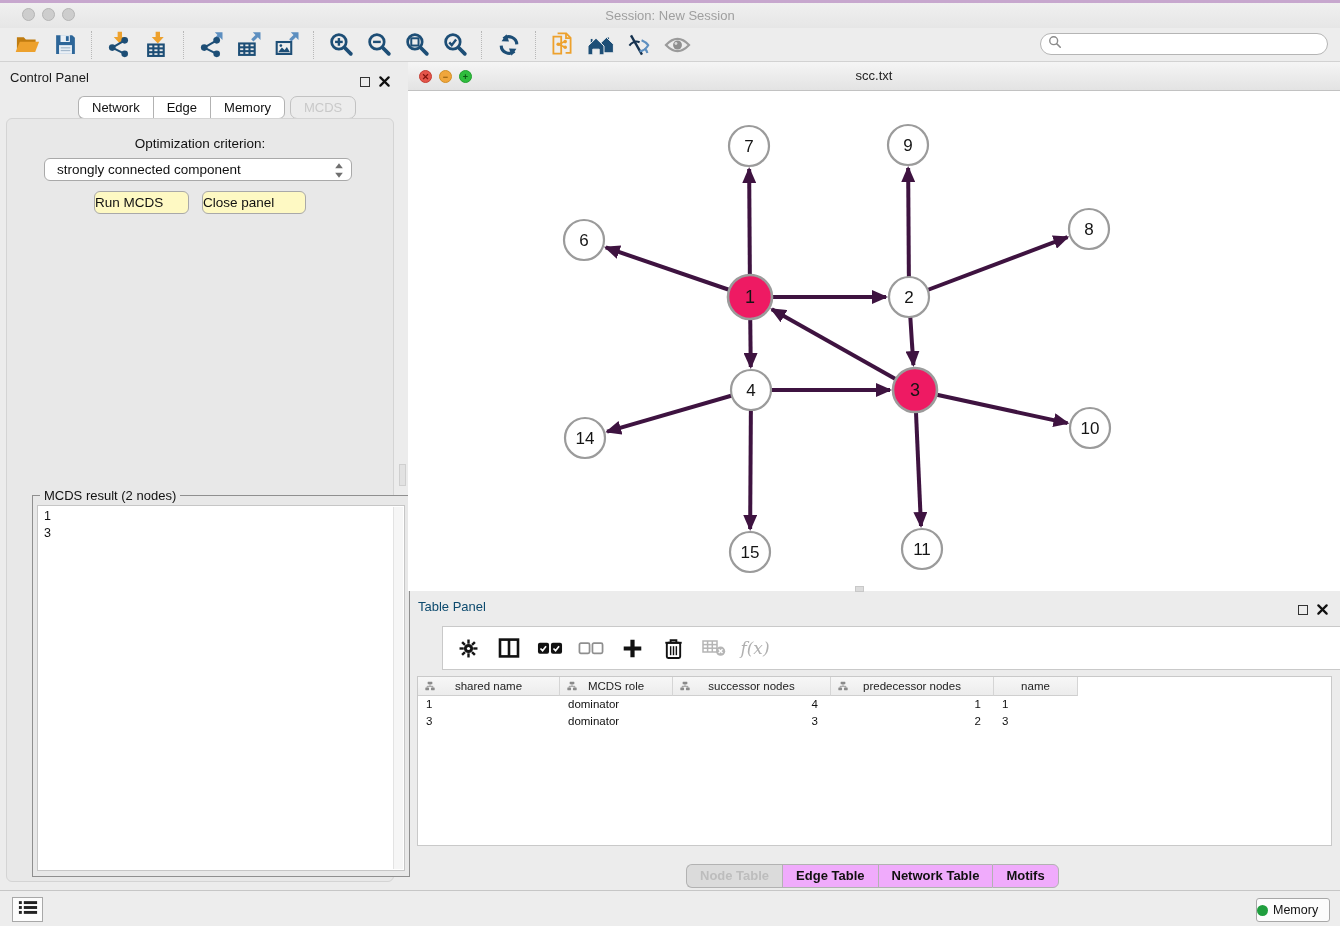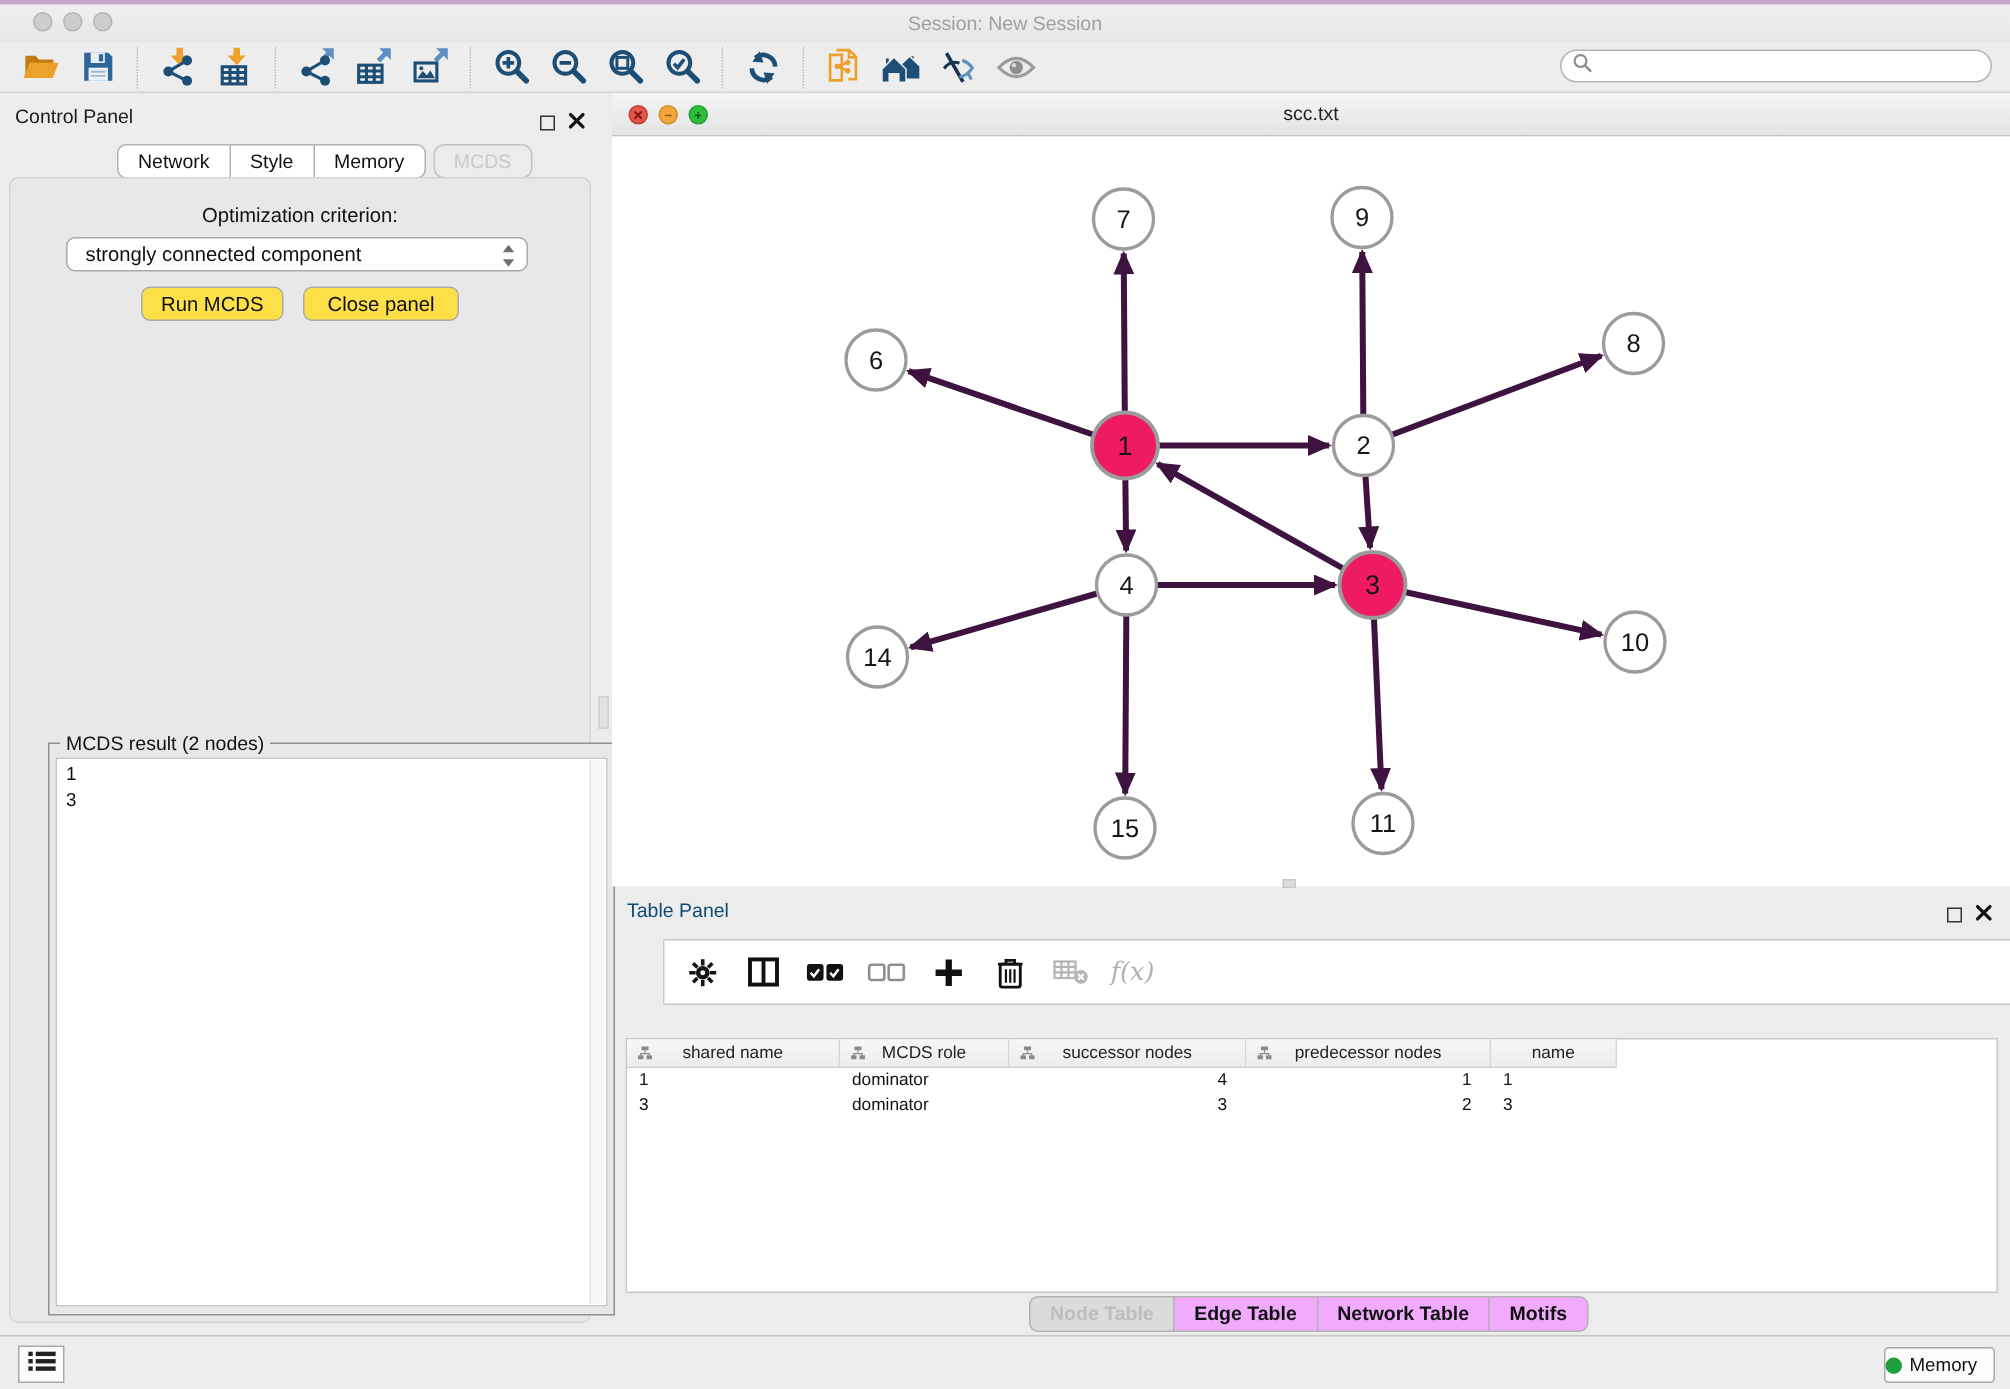--- a/index.html
+++ b/index.html
@@ -27,21 +27,21 @@
   .float-ico{width:10px;height:10px;border:1.6px solid #333;box-sizing:border-box;}
   .cp-tabs{left:78px;top:96px;height:23px;display:flex;}
   .cp-tab{padding:0 13px;background:#fff;border:1px solid #b2b2b2;border-right:none;font-size:13px;line-height:21px;color:#111;}
   .cp-tab:first-child{border-radius:6px 0 0 6px;}
   .cp-tab.last-seg{border-right:1px solid #b2b2b2;border-radius:0 6px 6px 0;}
   .cp-tab.disabled-look{margin-left:5px;background:#ececec;color:#c9c9c9;border:1px solid #c2c2c2;border-radius:7px;}
   .cp-content{left:6px;top:118px;width:388px;height:764px;background:#e8e8e8;border:1px solid #d4d4d4;border-radius:6px;box-sizing:border-box;}
   .opt-label{left:0;top:136px;width:400px;text-align:center;font-size:13.5px;color:#111;}
   .cp-select{left:44px;top:158px;width:308px;height:23px;background:#fff;border:1px solid #a9a9a9;border-radius:6px;box-sizing:border-box;font-size:13.5px;line-height:21px;padding-left:12px;color:#111;}
   .cp-select .stepper{position:absolute;right:7px;top:3px;}
-  .btn{height:23px;background:#fde047;border:1px solid #a9a9a9;border-radius:6px;box-sizing:border-box;font-size:13.5px;text-align:center;line-height:21px;color:#111;}
+  .btn{height:23px;background:#fef9c3;border:1px solid #a9a9a9;border-radius:6px;box-sizing:border-box;font-size:13.5px;text-align:left;line-height:21px;color:#111;}
   .result-group{left:12px;top:495px;width:378px;height:382px;background:#e8e8e8;border:1px solid #8f8f8f;box-sizing:border-box;margin-left:20px;}
   .result-legend{position:absolute;left:7px;top:-8px;background:#e8e8e8;padding:0 4px;font-size:13px;color:#111;}
   .result-text{position:absolute;left:4px;top:9px;right:4px;bottom:5px;background:#fff;border:1px solid #c6c6c6;}
   .result-lines{position:absolute;left:6px;top:2px;font-size:12.5px;line-height:17px;color:#111;white-space:pre;}
   .result-scroll{position:absolute;right:1px;top:1px;bottom:1px;width:9px;background:#f6f6f6;border-left:1px solid #e3e3e3;}
   .splitter{left:399px;top:464px;width:7px;height:22px;background:#e2e2e2;border:1px solid #cfcfcf;box-sizing:border-box;}
 
   
   .net-titlebar{left:408px;top:62px;width:932px;height:29px;background:linear-gradient(#f5f5f5,#e3e3e3);border-bottom:1px solid #c2c2c2;box-sizing:border-box;}
   .traffic-color{position:absolute;left:11px;top:8px;display:flex;gap:7px;}
@@ -52,21 +52,21 @@
   .net-title{position:absolute;left:0;top:0;width:100%;text-align:center;line-height:28px;font-size:13px;color:#222;}
   .canvas{left:408px;top:91px;width:932px;height:500px;background:#ffffff;}
   .canvas-nub{left:855px;top:586px;width:9px;height:6px;background:#dcdcdc;border:1px solid #c8c8c8;box-sizing:border-box;}
 
   
   .tp-title{left:418px;top:599px;font-size:13px;color:#0c4a6e;}
   .tp-toolbar{left:442px;top:626px;width:915px;height:44px;background:#fff;border:1px solid #c9c9c9;box-sizing:border-box;display:flex;align-items:center;gap:15px;padding-left:12px;}
   .tp-tool{display:flex;align-items:center;justify-content:center;width:26px;height:30px;}
   .tp-tool.disabled{opacity:1;}
   .fx{font-family:"DejaVu Serif",serif;font-style:italic;font-size:17px;color:#b0b0b0;}
-  .tp-table{left:417px;top:692px;width:915px;height:170px;background:#fff;border:1px solid #c9c9c9;box-sizing:border-box;}
+  .tp-table{left:417px;top:676px;width:915px;height:170px;background:#fff;border:1px solid #c9c9c9;box-sizing:border-box;}
   .th-row{position:absolute;left:0;top:0;height:19px;display:flex;}
   .th{background:linear-gradient(#f7f7f7,#ececec);border-right:1px solid #d5d5d5;border-bottom:1px solid #cfcfcf;box-sizing:border-box;position:relative;display:flex;align-items:center;justify-content:center;font-size:11.5px;color:#222;}
   .th .colicon{position:absolute;left:7px;top:4px;}
   .tr-row{position:absolute;left:0;display:flex;height:16px;}
   .td{box-sizing:border-box;font-size:11.5px;color:#111;line-height:16px;overflow:hidden;}
   .tp-tabs{left:686px;top:864px;height:24px;display:flex;}
   .tp-tab{padding:0 13px;background:#f0abfc;border:1px solid #b2b2b2;border-right:none;font-size:13px;font-weight:bold;line-height:22px;color:#111;}
   .tp-tab:last-child{border-right:1px solid #b2b2b2;border-radius:0 6px 6px 0;}
   .tp-tab.active{background:#dbdbdb;color:#bdbdbd;border-radius:6px 0 0 6px;}
 
@@ -269,21 +269,21 @@
   <div class="abs panel-ctrl" style="left:360px;top:73px;">
     <span class="float-ico"></span>
     <span>
       <svg viewBox="0 0 12 12" width="11" height="11">
           <path d="M1.5 1.5 L10.5 10.5 M10.5 1.5 L1.5 10.5" stroke="#111" stroke-width="2.4" stroke-linecap="round"></path>
         </svg>
     </span>
   </div>
   <div class="abs cp-tabs" id="cp-tabs">
       <div class="cp-tab">Network</div>
-      <div class="cp-tab">Style</div>
+      <div class="cp-tab">Edge</div>
       <div class="cp-tab last-seg">Memory</div>
       <div class="cp-tab disabled-look">MCDS</div>
     </div>
   <div class="abs cp-content"></div>
   <div class="abs cp-select">
     <span>strongly connected component</span>
     <span class="stepper">
       <svg viewBox="0 0 10 17" width="10" height="17">
           <path d="M5 1.2 L8.8 6.2 H1.2 z" fill="#6f6f6f"></path>
           <path d="M5 15.8 L1.2 10.8 h7.6 z" fill="#6f6f6f"></path>

